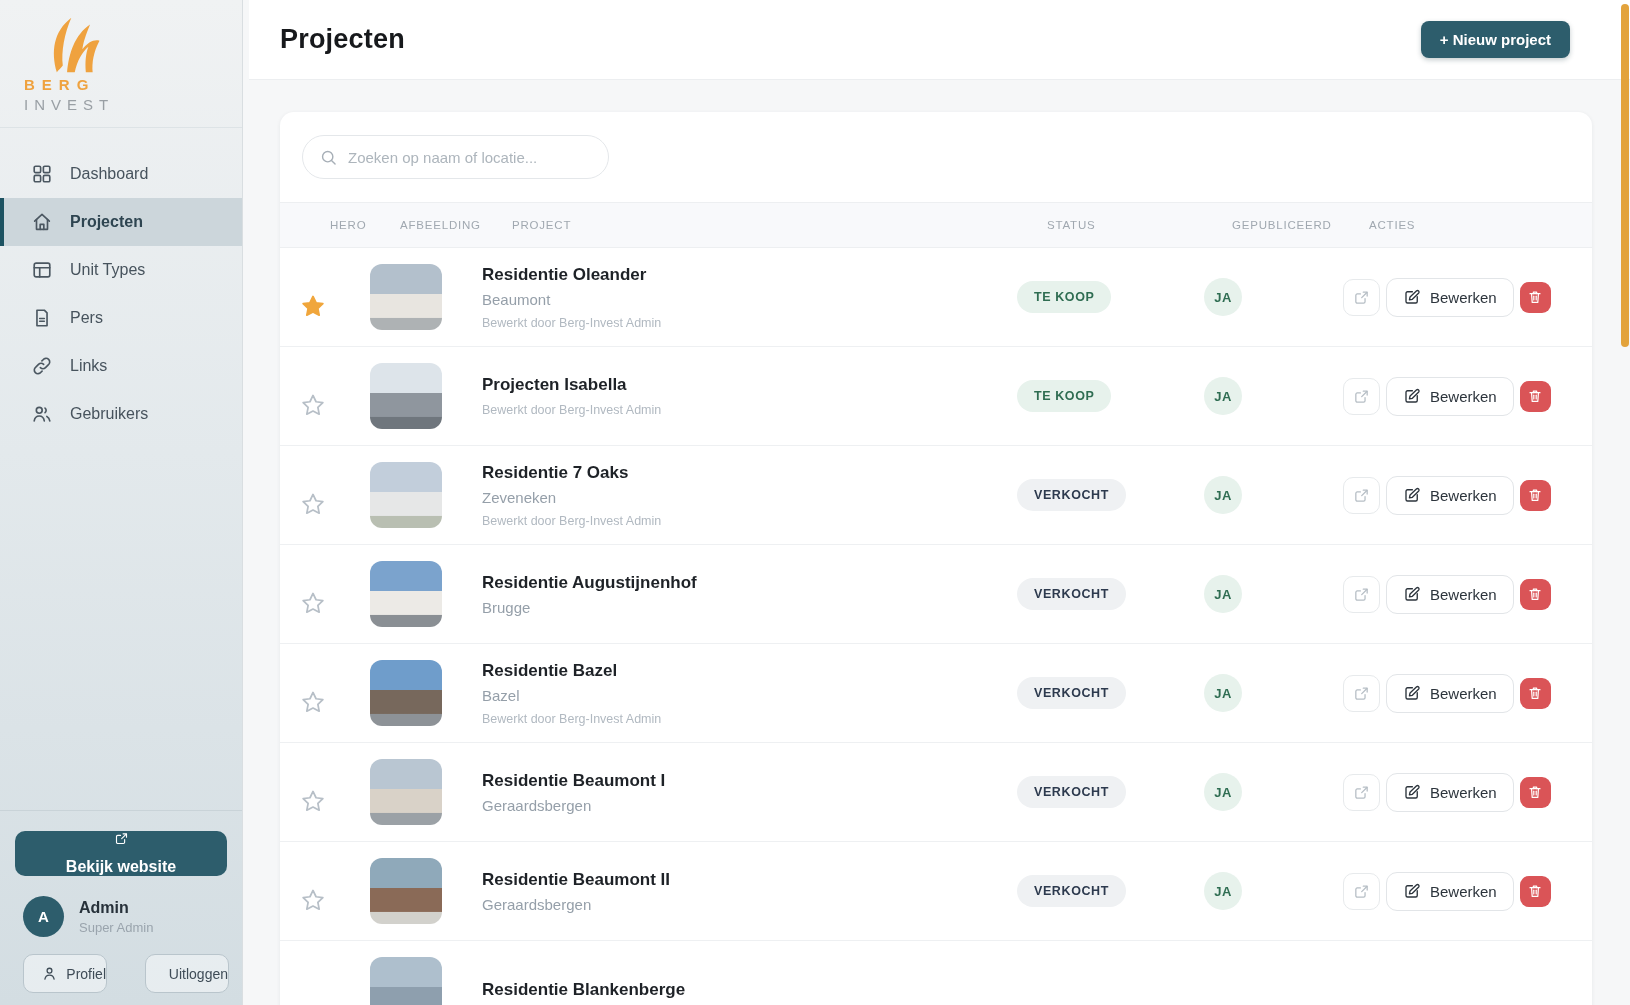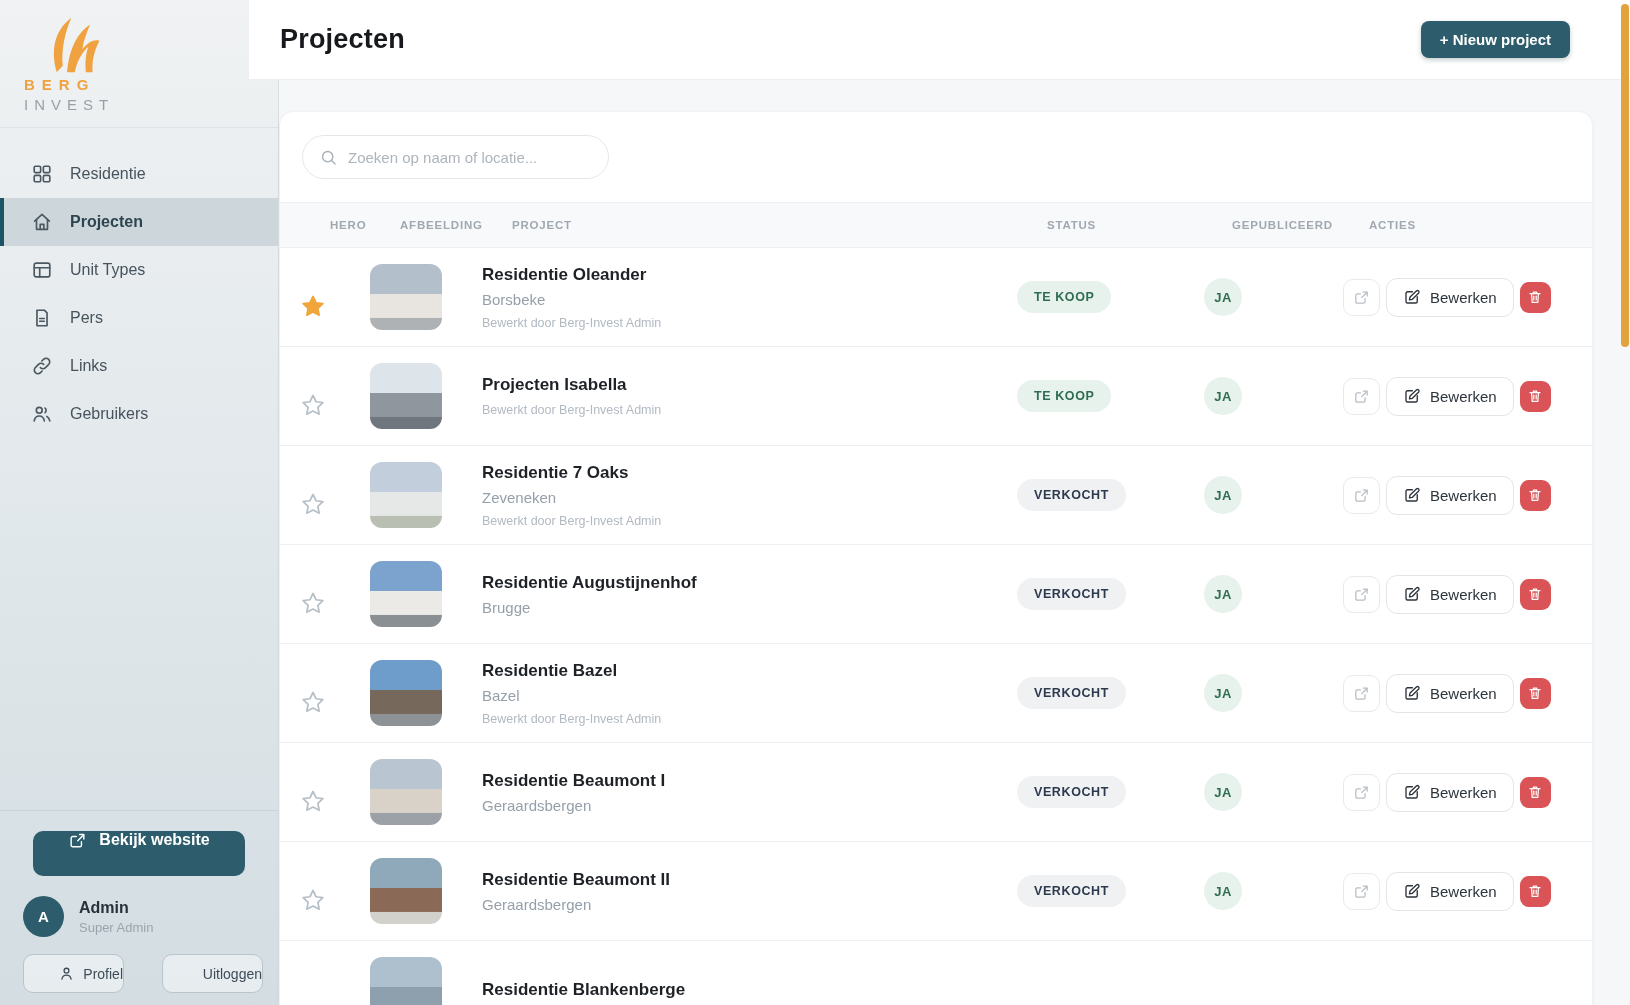--- a/index.html
+++ b/index.html
@@ -8,21 +8,21 @@
     font-family: "Liberation Sans", sans-serif;
     background:#f6f7f8;
     color:#20242a;
     position:relative;
   }
   svg { display:block; }
   .icon { stroke:currentColor; fill:none; stroke-width:1.8; stroke-linecap:round; stroke-linejoin:round; }
 
   
   .sidebar{
-    position:absolute; left:0; top:0; width:279px; height:1005px;
+    position:absolute; left:0; top:0; width:243px; height:1005px;
     background:linear-gradient(180deg,#f0f2f3 0%, #e3e9ec 45%, #d3dde2 100%);
     border-right:1px solid #d9dee1;
     display:flex; flex-direction:column;
   }
   .logo-block{ padding:16px 0 14px 24px; border-bottom:1px solid #dde3e6; }
   .logo-mark{ margin-left:12px; }
   .logo-line1{ color:var(--logo-orange); font-weight:bold; font-size:15px; letter-spacing:7px; margin-top:2px; }
   .logo-line2{ color:#999fa4; font-size:15px; letter-spacing:6px; margin-top:3px; }
   .nav{ margin-top:22px; }
   .nav-item{
@@ -36,22 +36,23 @@
     background:var(--sidebar-active-bg);
     border-left:4px solid var(--sidebar-active-border);
     color:#2e4551; font-weight:bold;
   }
   .sidebar-bottom{
     margin-top:auto; border-top:1px solid #c9d3d8; padding:20px 13px 12px 13px;
   }
   .view-site-btn{
     width:212px; height:45px; margin:0 auto; border:none; cursor:pointer;
     background:var(--accent); color:#fff; font-size:16px; font-weight:bold;
-    border-radius:10px; display:flex; align-items:flex-start; justify-content:center; gap:12px;
+    border-radius:10px; display:flex; align-items:center; justify-content:center; gap:12px;
     font-family:"Liberation Sans",sans-serif;
+    flex-direction:column;
   }
   .user-row{ display:flex; align-items:center; gap:15px; margin:20px 0 0 10px; }
   .avatar{
     width:41px; height:41px; border-radius:50%; background:var(--accent);
     color:#fff; font-weight:bold; font-size:15px;
     display:flex; align-items:center; justify-content:center;
   }
   .user-name{ font-size:16px; font-weight:bold; color:#27313a; }
   .user-role{ font-size:13px; color:#9aa4ad; margin-top:3px; }
   .user-btns{ display:flex; gap:10px; margin:17px 0 0 10px; }
@@ -92,21 +93,21 @@
   .search-box input{
     border:none; outline:none; flex:1; font-size:15px; color:#3c434a;
     font-family:"Liberation Sans",sans-serif; background:transparent;
   }
   .search-box input::placeholder{ color:#adb5bc; }
 
   .tgrid{ display:grid; grid-template-columns:70px 112px 1fr 185px 137px 233px; align-items:center; padding:0 20px; }
   .thead{
     height:46px; background:#f8f9fb; border-top:1px solid #edeff1; border-bottom:1px solid #edeff1;
   }
-  .th{ font-size:11.5px; font-weight:bold; letter-spacing:.8px; color:#a0a8b0; text-transform:uppercase;padding-left:30px; }
+  .th{ font-size:11.5px; font-weight:normal; letter-spacing:.8px; color:#a0a8b0; text-transform:uppercase;padding-left:30px; }
 
   .trow{ height:99px; border-bottom:1px solid #eef0f2; background:#fff; }
   .star{ width:26px; height:26px; margin-left:6px; cursor:pointer; color:#b7bfc7; }
   .star svg{ width:26px; height:26px; }
   .star path{ fill:none; stroke:currentColor; stroke-width:1.6; stroke-linejoin:round; }
   .star.hero{ color:var(--star-orange); }
   .star.hero path{ fill:var(--star-orange); stroke:var(--star-orange); }
   .thumb{ width:72px; height:66px; border-radius:12px; }
   .ptitle{ font-size:17px; font-weight:bold; color:#1e2227; }
   .ploc{ font-size:15px; color:#959fa9; margin-top:6px; }
@@ -162,21 +163,21 @@
   </div>
 
   <nav class="nav">
     <div class="nav-item">
       <svg class="icon nicon" viewBox="0 0 24 24">
           <rect x="3.5" y="3.5" width="7" height="7" rx="1.5"></rect>
           <rect x="13.5" y="3.5" width="7" height="7" rx="1.5"></rect>
           <rect x="3.5" y="13.5" width="7" height="7" rx="1.5"></rect>
           <rect x="13.5" y="13.5" width="7" height="7" rx="1.5"></rect>
         </svg>
-      <span>Residentie</span>
+      <span>Dashboard</span>
     </div>
     <div class="nav-item active">
       <svg class="icon nicon" viewBox="0 0 24 24">
           <path d="M4 11l8-7.2L20 11"></path>
           <path d="M6 9.4V20h12V9.4"></path>
           <path d="M10 20v-5.4h4V20"></path>
         </svg>
       <span>Projecten</span>
     </div>
     <div class="nav-item">
@@ -278,21 +279,21 @@
         <svg viewBox="0 0 24 24">
                   <path d="M12 3.2l2.8 5.8 6.3.8-4.6 4.4 1.2 6.3L12 17.6l-5.7 2.9 1.2-6.3-4.6-4.4 6.3-.8z"></path>
                 </svg>
       </span>
     </div>
     <div>
               <div class="thumb" style="background: linear-gradient(rgb(179, 192, 204) 0%, rgb(179, 192, 204) 45%, rgb(232, 229, 224) 46%, rgb(232, 229, 224) 81%, rgb(174, 178, 180) 82%, rgb(174, 178, 180) 100%);"></div>
             </div>
     <div>
       <div class="ptitle">Residentie Oleander</div>
-      <div class="ploc">Borsbeke</div>
+      <div class="ploc">Beaumont</div>
       <div class="pedit">Bewerkt door Berg-Invest Admin</div>
     </div>
     <div><span class="badge badge-green">TE KOOP</span></div>
     <div>
               <span class="pub">JA</span>
             </div>
     <div class="actions">
       <button class="iconbtn">
         <svg class="icon" width="17" height="17" viewBox="0 0 24 24">
                   <path d="M14.5 4.5H20v5.5"></path>

